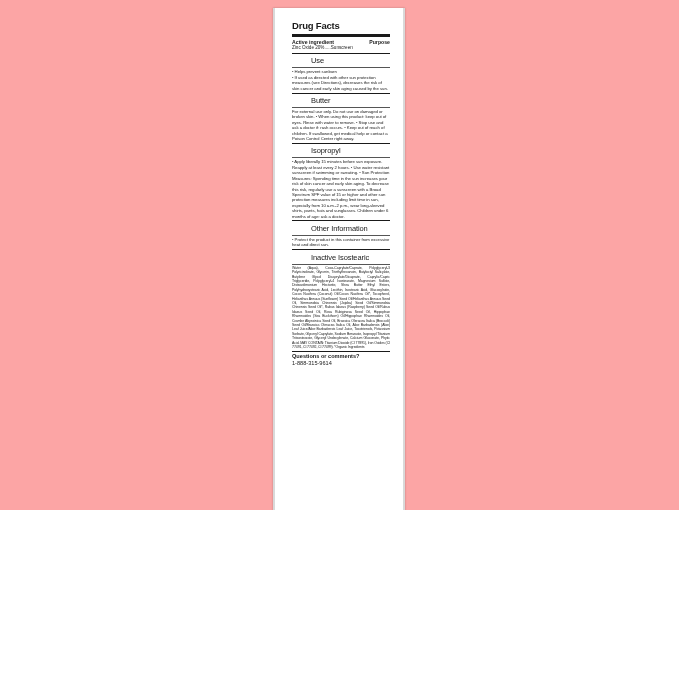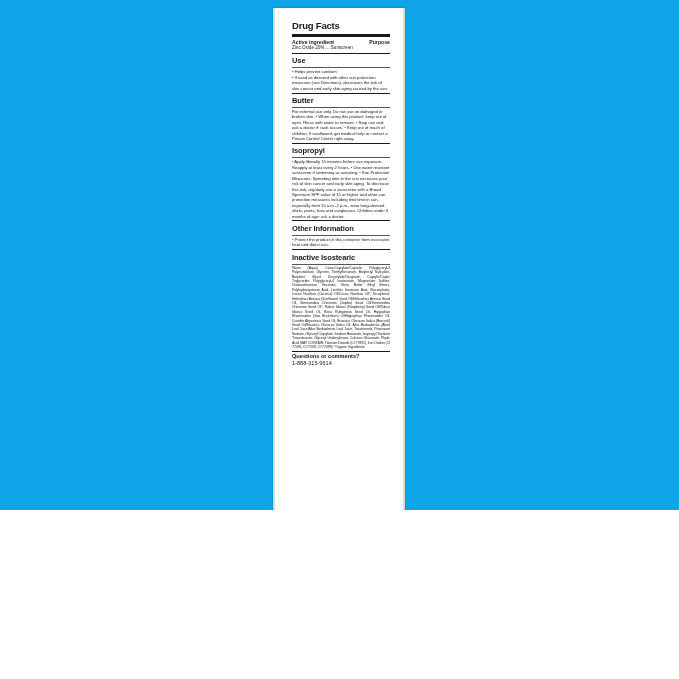--- a/index.html
+++ b/index.html
@@ -7,21 +7,21 @@
     padding: 0;
     width: 679px;
     height: 679px;
     background: #ffffff;
     font-family: "Liberation Sans", sans-serif;
   }
   #page {
     position: relative;
     width: 679px;
     height: 510px;
-    background: #0ea5e9;
+    background: #fca5a5;
     overflow: hidden;
   }
 
   
   .carton {
     position: absolute;
     left: 273px;
     top: 8px;
     width: 132px;
     height: 663px;
@@ -74,24 +74,25 @@
 
   .title {
     font-size: 9.5px;
     font-weight: bold;
     letter-spacing: -0.2px;
     line-height: 11px;
     padding-bottom: 1px;
   }
   .sec-head {
     font-size: 7.5px;
-    font-weight: bold;
+    font-weight: normal;
     line-height: 9px;
     padding: 1px 0 1px 0;
     letter-spacing: -0.1px;
+    margin-left: 19px;
   }
   .body {
     font-size: 4.3px;
     line-height: 5.4px;
     text-align: left;
     letter-spacing: -0.05px;
   }
   .ai-row {
     display: flex;
     justify-content: space-between;

